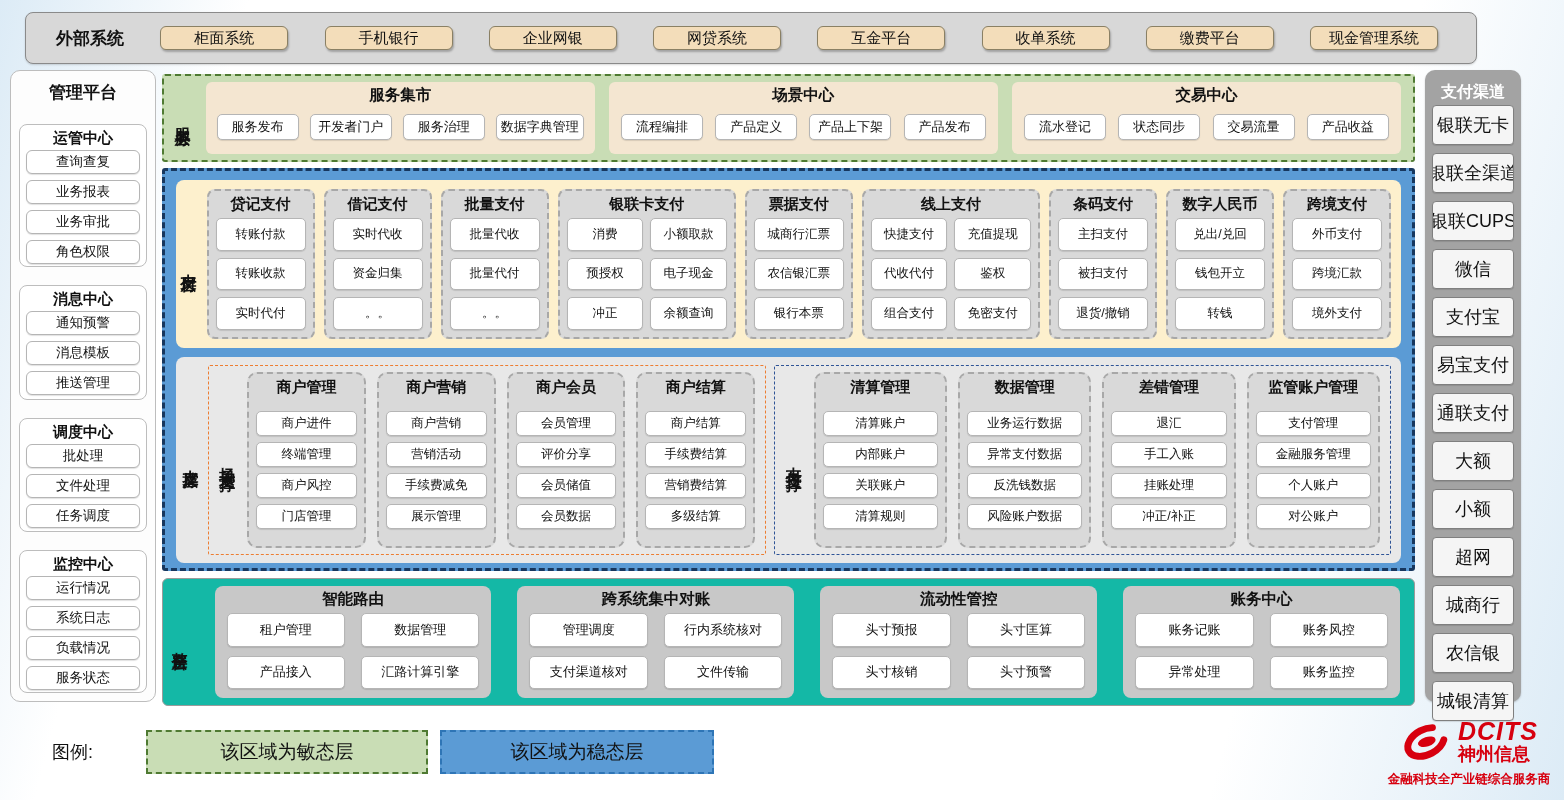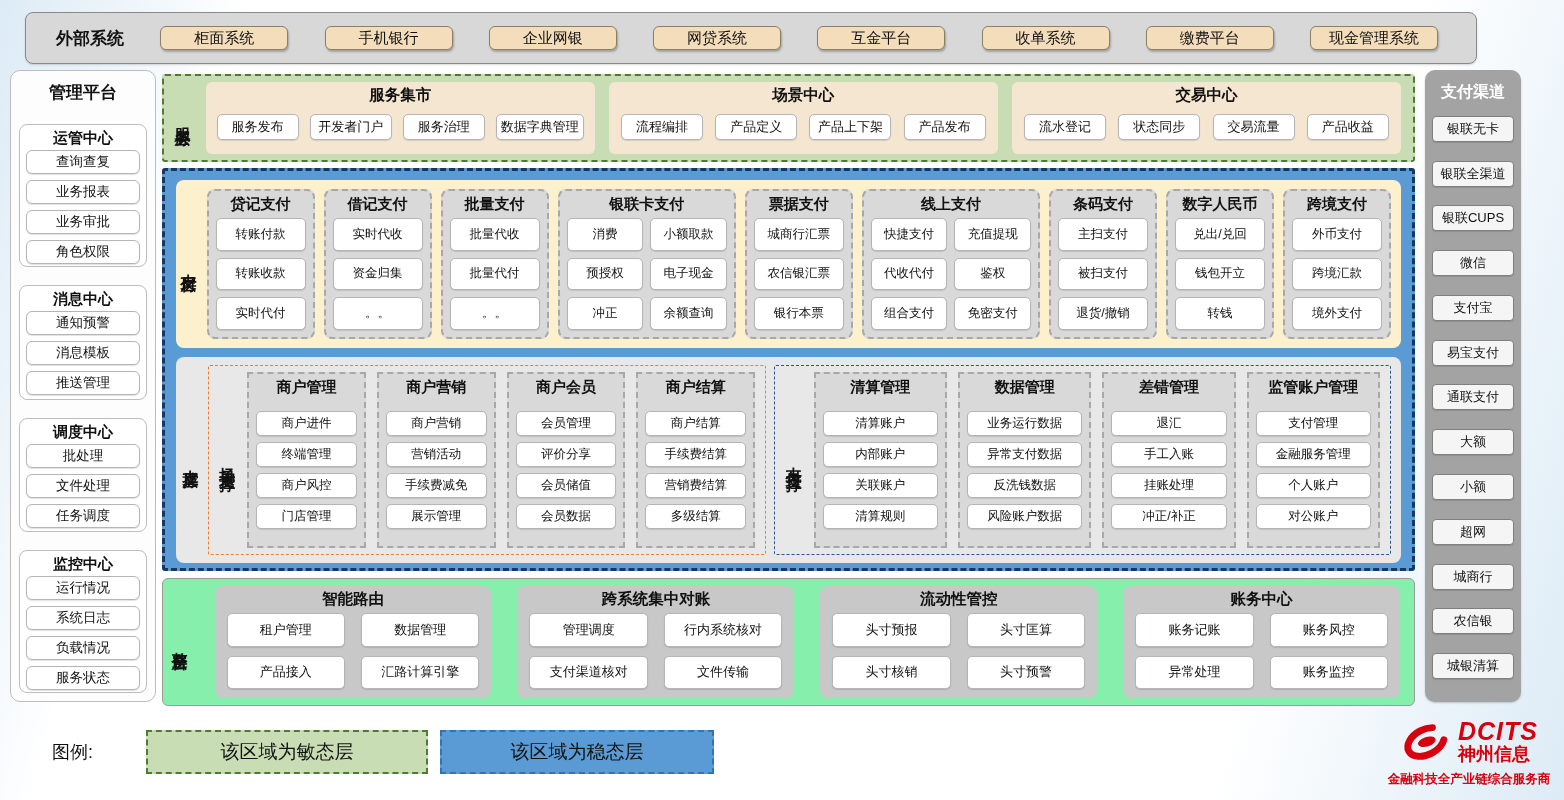--- a/index.html
+++ b/index.html
@@ -96,49 +96,49 @@
   .sup-label { font-size: 16px; letter-spacing: 2px; }
   .sup-group {
     height: 190px; border-radius: 2px; display: flex; align-items: center;
     gap: 11px; padding: 4px 10px; min-width: 0;
   }
   .sup-group.scene { border: 1.5px dashed #ed7d31; flex: 55; }
   .sup-group.paysup { border: 1.5px dashed #2f5496; flex: 61; }
   .group-vlabel { font-size: 16px; letter-spacing: 3px; }
   .sup-col {
     flex: 1; height: 176px; background: #d9d9d9;
-    border: 2px dashed #a8a8a8; border-radius: 0;
+    border: 2px dashed #a8a8a8; border-radius: 10px;
     display: flex; flex-direction: column; padding: 4px 7px 7px; min-width: 0;
   }
   .sup-items { flex: 1; display: flex; flex-direction: column; justify-content: center; gap: 6px; margin-top: 3px; }
   .sup-btn { height: 25px; font-size: 12.5px; }
   
   #integration-layer {
     position: absolute; left: 162px; top: 578px; width: 1253px; height: 128px;
-    background: #86efac; border: 1px solid #9b9b9b; border-radius: 6px;
+    background: #14b8a6; border: 1px solid #9b9b9b; border-radius: 6px;
     display: flex; align-items: center; gap: 26px; padding: 8px 14px 8px 8px;
   }
   .int-label { font-size: 16px; letter-spacing: 2px; }
   .int-panel {
     flex: 1; height: 112px; background: #c8c8c8; border-radius: 8px;
     display: flex; flex-direction: column; padding: 3px 12px 9px;
   }
   .int-title { text-align: center; font-weight: bold; font-size: 15.5px; }
   .int-items { flex: 1; display: grid; grid-template-columns: 1fr 1fr; gap: 9px 16px; margin-top: 3px; }
   .int-btn { font-size: 13px; }
   
   #payment-channels-sidebar {
     position: absolute; left: 1425px; top: 70px; width: 96px; height: 632px;
     background: #a3a3a3; border-radius: 10px;
     display: flex; flex-direction: column; padding: 8px 7px 12px;
     box-shadow: 0 1px 2px rgba(0,0,0,.2);
   }
   .chan-title { color: #fff; font-weight: bold; font-size: 16px; text-align: center; padding: 4px 0 2px; }
   .chan-items { flex: 1; display: flex; flex-direction: column; justify-content: space-evenly; gap: 8px; }
-  .chan-btn { height: 26px; font-size: 13px; border-radius: 4px; border-color: #7f7f7f; background: #f5f5f5; }
+  .chan-btn { height: 40px; font-size: 18px; border-radius: 4px; border-color: #7f7f7f; background: #f5f5f5; }
   
   #legend { position: absolute; left: 52px; top: 729px; height: 46px; display: flex; align-items: center; }
   .legend-label { font-size: 18px; }
   .legend-box {
     height: 44px; display: flex; align-items: center; justify-content: center;
     font-size: 19px;
   }
   #legend-agile { width: 282px; margin-left: 53px; background: var(--agile, #c9ddb5); border: 2px dashed #4f7a32; }
   #legend-stable { width: 274px; margin-left: 12px; background: var(--stable, #5b9bd5); border: 2.5px dashed #2e75b6; }
   

